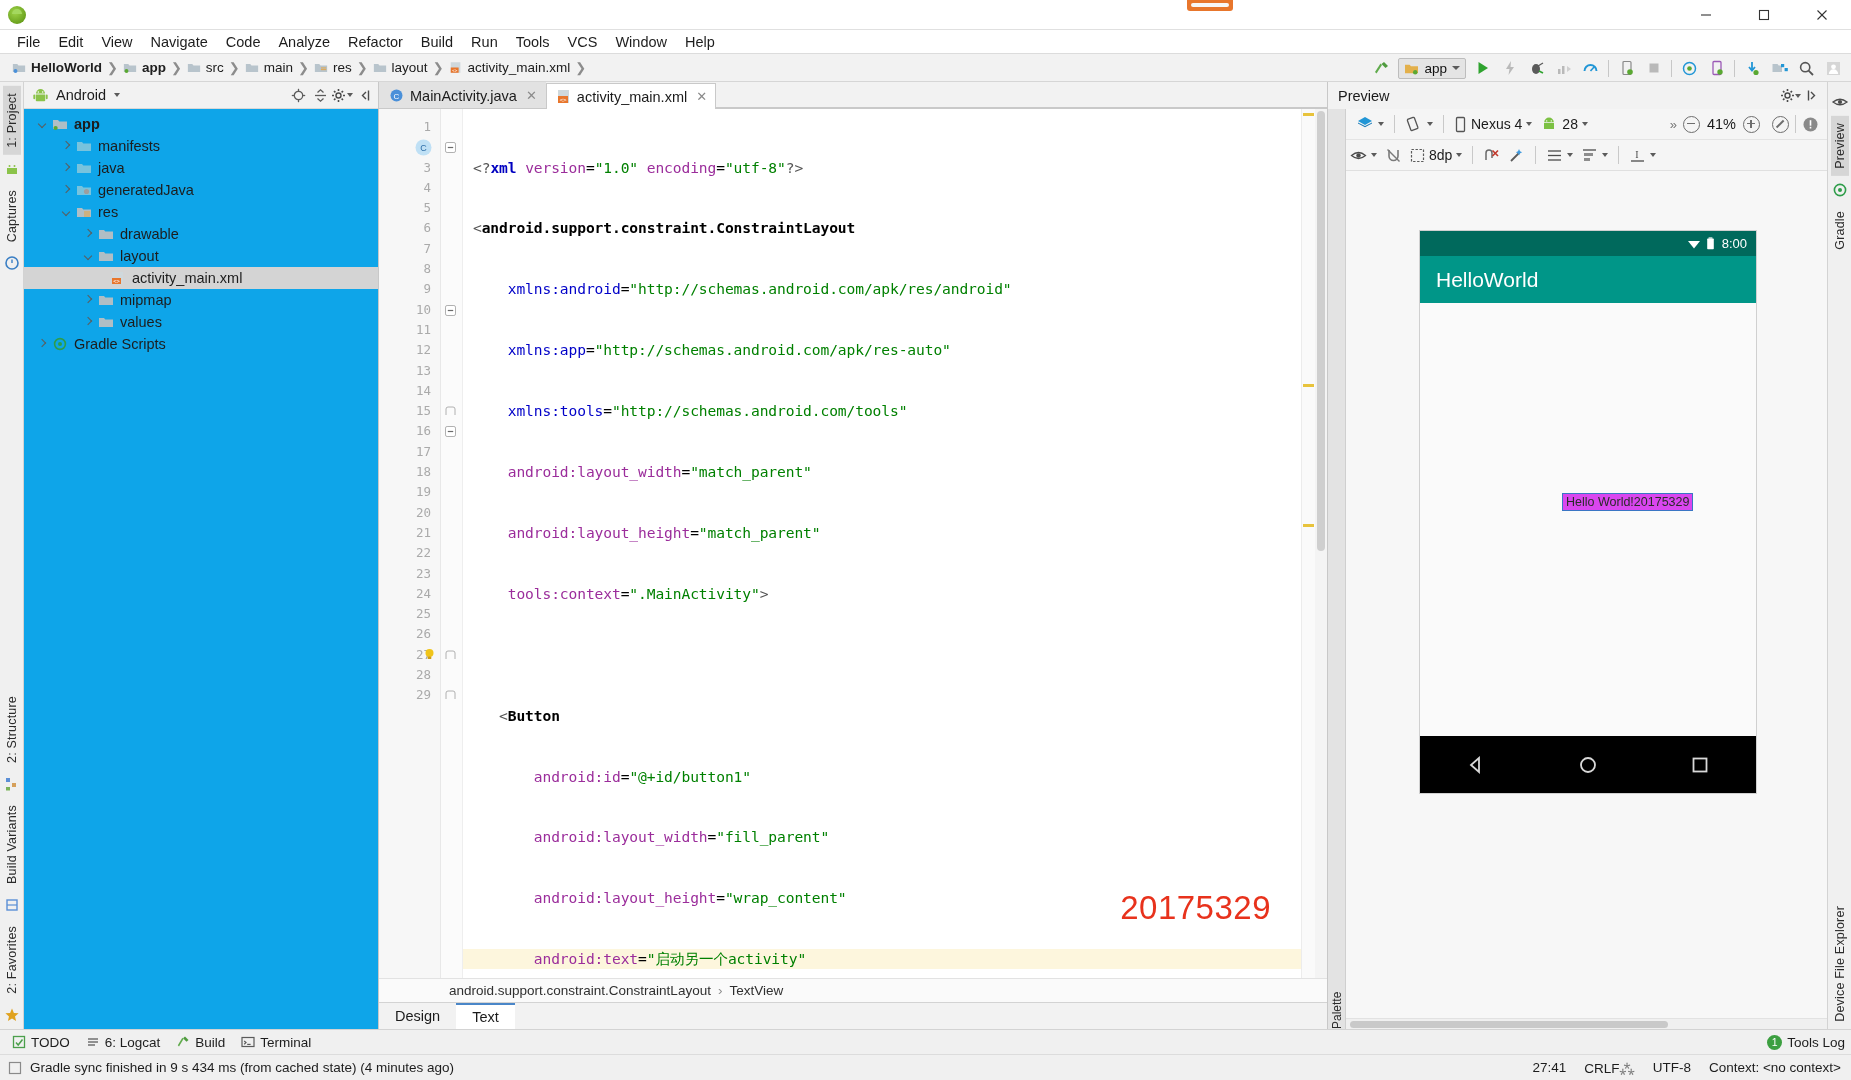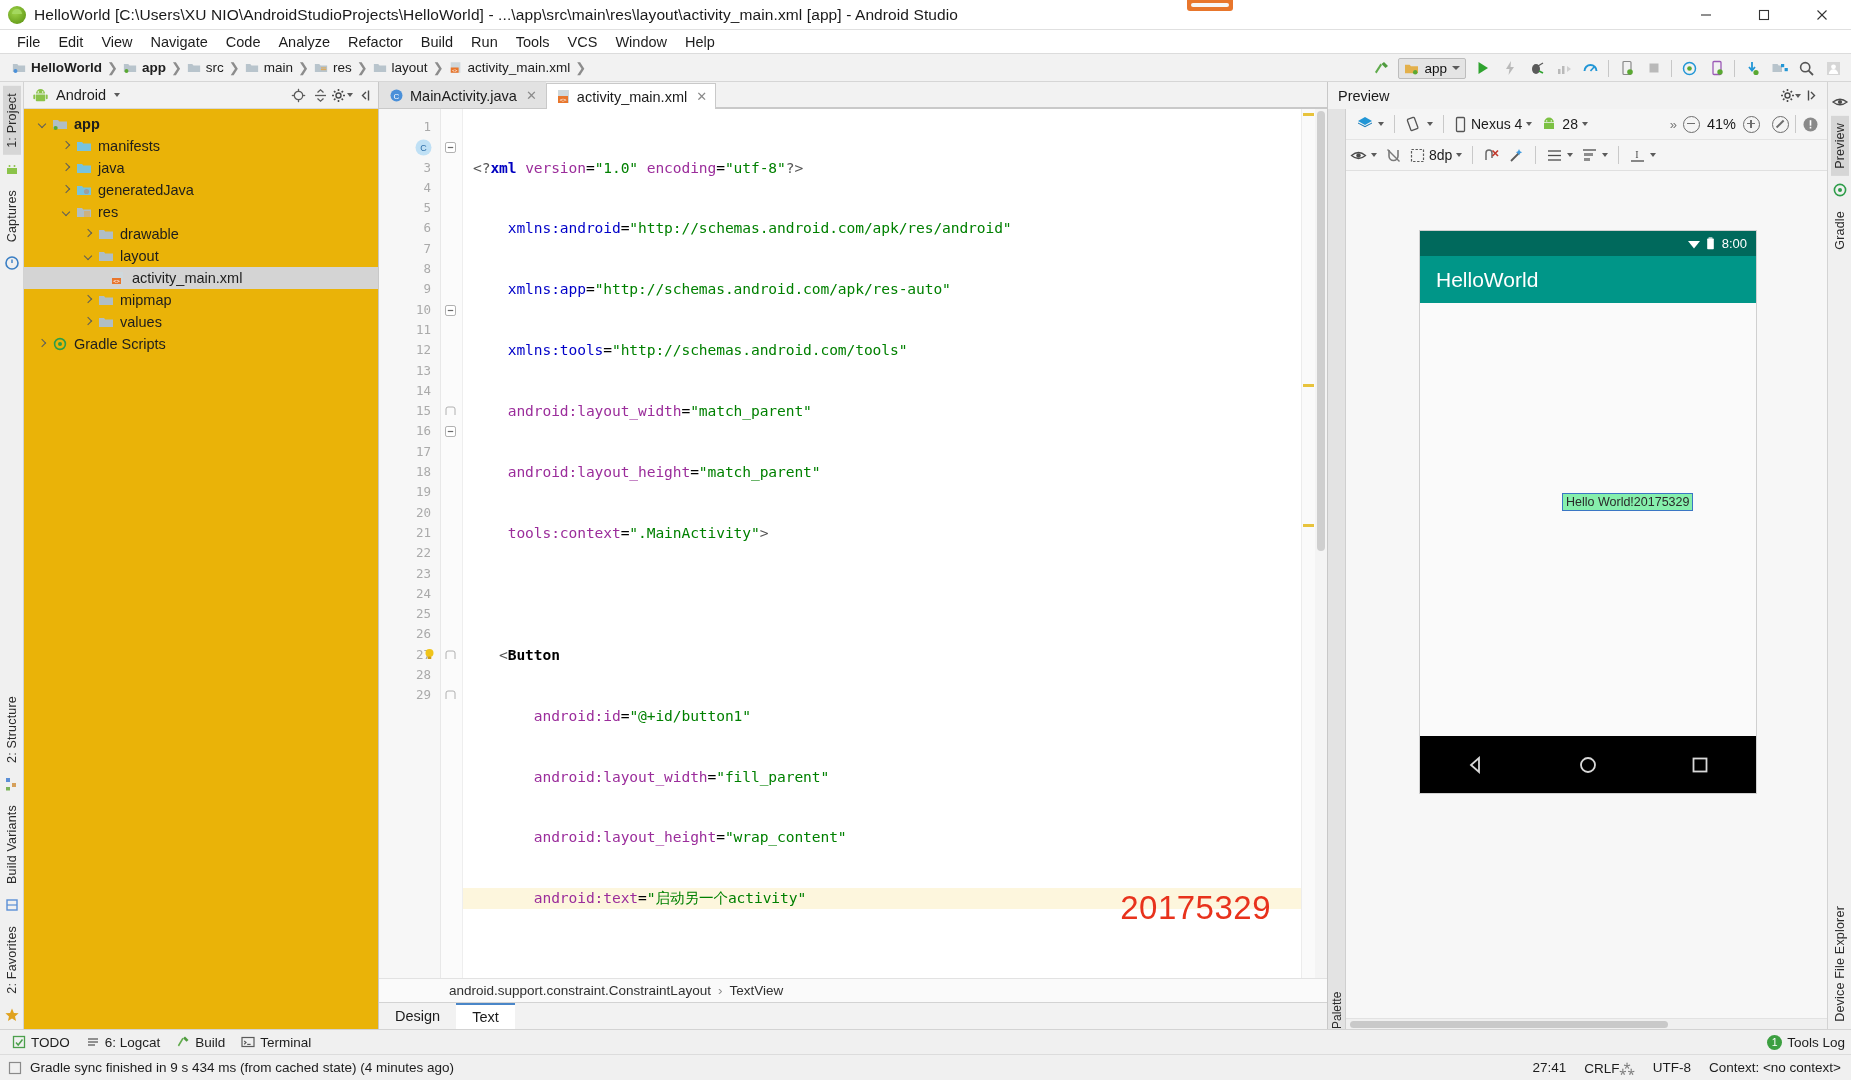--- a/index.html
+++ b/index.html
@@ -80,21 +80,21 @@
   }
   .vtab {
     writing-mode: vertical-rl; transform: rotate(180deg); font-size: 12.5px; color: #2b2b2b;
     padding: 7px 2px; white-space: nowrap; letter-spacing: .2px;
   }
   .vtab.sel { background: #d6d6d6; }
   .rail-icon { width: 18px; height: 18px; margin: 5px 0; }
   .railL .spacer { flex: 1 1 auto; }
 
   
-  .projpanel { width: 355px; background: #eab308; display: flex; flex-direction: column; flex: 0 0 355px; border-right: 1px solid #c8c8c8; }
+  .projpanel { width: 355px; background: #0ea5e9; display: flex; flex-direction: column; flex: 0 0 355px; border-right: 1px solid #c8c8c8; }
   .projhead {
     height: 27px; display: flex; align-items: center; background: #f2f2f2;
     border-bottom: 1px solid #d8d8d8; padding-left: 8px; position: relative; flex: 0 0 27px;
   }
   .projhead .droidicon { width: 17px; height: 17px; margin-right: 7px; }
   .projhead .ptitle { font-size: 14.5px; color: #1c1c1c; }
   .projhead .hbtns { position: absolute; right: 3px; display: flex; align-items: center; }
   .hbtn { width: 22px; height: 22px; display: flex; align-items: center; justify-content: center; }
 
   .tree { flex: 1 1 auto; padding-top: 4px; overflow: hidden; font-size: 14.5px; color: #1d1d1d; }
@@ -209,21 +209,21 @@
   .dev-appbar .t { color: #ffffff; font-size: 21px; }
   .dev-content { position: relative; height: 433px; background: #fafafa; }
   .dev-button {
     position: absolute; left: 4px; top: 9px; width: 328px; height: 32px;
     background: #d6d7d7; border: 1px solid #bfc0c0; border-radius: 2px;
     display: flex; align-items: center; justify-content: center;
     font-size: 13px; color: #1c1c1c;
   }
   .dev-textview {
     position: absolute; left: 142px; top: 190px; padding: 1px 3px;
-    font-size: 12.5px; color: #2a2a2a; border: 1px solid #3a76c4; background: #86efac;
+    font-size: 12.5px; color: #2a2a2a; border: 1px solid #3a76c4; background: #d946ef;
     white-space: nowrap;
   }
   .dev-nav { height: 57px; background: #000000; display: flex; align-items: center; justify-content: space-around; }
   .navglyph { fill: none; stroke: #d8d8d8; stroke-width: 1.8; }
 
   .pv-hscroll { height: 11px; background: #f0f0f0; position: relative; flex: 0 0 11px; border-top: 1px solid #e2e2e2; }
   .pv-hscroll .th { position: absolute; left: 4px; top: 2px; width: 318px; height: 7px; background: #c9c9c9; border-radius: 4px; }
 
   .railR { width: 24px; flex: 0 0 24px; background: #f0f0f0; border-left: 1px solid #d3d3d3; display: flex; flex-direction: column; align-items: center; padding-top: 6px; }
 
@@ -246,21 +246,20 @@
   .statusbar .right { position: absolute; right: 10px; display: flex; align-items: center; gap: 18px; }
   .st-cell { white-space: nowrap; }
 </style>
 </head>
 <body>
 
 <div class="app">
 
   <div class="titlebar">
     <div class="appicon"></div>
-    <div class="title-text">HelloWorld [C:\Users\XU NIO\AndroidStudioProjects\HelloWorld] - ...\app\src\main\res\layout\activity_main.xml [app] - Android Studio</div>
     <div class="orange-pill"></div>
     <div class="winbtns">
       <div class="winbtn">
         <svg width="12" height="12" viewBox="0 0 12 12">
             <line x1="1" y1="6" x2="11" y2="6" stroke="#333" stroke-width="1.1"></line>
           </svg>
       </div>
       <div class="winbtn">
         <svg width="12" height="12" viewBox="0 0 12 12">
             <rect x="1.5" y="1.5" width="9" height="9" fill="none" stroke="#333" stroke-width="1.1"></rect>
@@ -755,20 +754,21 @@
           <div class="gmark"></div>
           <div class="gmark">
             <svg class="fold" viewBox="0 0 11 11">
                 <path d="M1 9 V3 a2 2 0 0 1 2-2 h5 a2 2 0 0 1 2 2 V9" fill="none" stroke="#b0b0b0"></path>
               </svg>
           </div>
         </div>
 
         <div class="code">
           <div class="cl"><span class="k-ang">&lt;?</span><span class="k-pi">xml</span> <span class="k-attr">version</span><span class="k-eq">=</span><span class="k-val">"1.0"</span> <span class="k-attr">encoding</span><span class="k-eq">=</span><span class="k-val">"utf-8"</span><span class="k-ang">?&gt;</span></div>
+          <div class="cl"><span class="k-ang">&lt;</span><span class="k-tag">android.support.constraint.ConstraintLayout</span></div>
           <div class="cl">    <span class="k-ns">xmlns:android</span><span class="k-eq">=</span><span class="k-val">"http://schemas.android.com/apk/res/android"</span></div>
           <div class="cl">    <span class="k-ns">xmlns:app</span><span class="k-eq">=</span><span class="k-val">"http://schemas.android.com/apk/res-auto"</span></div>
           <div class="cl">    <span class="k-ns">xmlns:tools</span><span class="k-eq">=</span><span class="k-val">"http://schemas.android.com/tools"</span></div>
           <div class="cl">    <span class="k-attr">android:layout_width</span><span class="k-eq">=</span><span class="k-val">"match_parent"</span></div>
           <div class="cl">    <span class="k-attr">android:layout_height</span><span class="k-eq">=</span><span class="k-val">"match_parent"</span></div>
           <div class="cl">    <span class="k-attr">tools:context</span><span class="k-eq">=</span><span class="k-val">".MainActivity"</span><span class="k-ang">&gt;</span></div>
           <div class="cl"> </div>
           <div class="cl">   <span class="k-ang">&lt;</span><span class="k-tag">Button</span></div>
           <div class="cl">       <span class="k-attr">android:id</span><span class="k-eq">=</span><span class="k-val">"@+id/button1"</span></div>
           <div class="cl">       <span class="k-attr">android:layout_width</span><span class="k-eq">=</span><span class="k-val">"fill_parent"</span></div>

